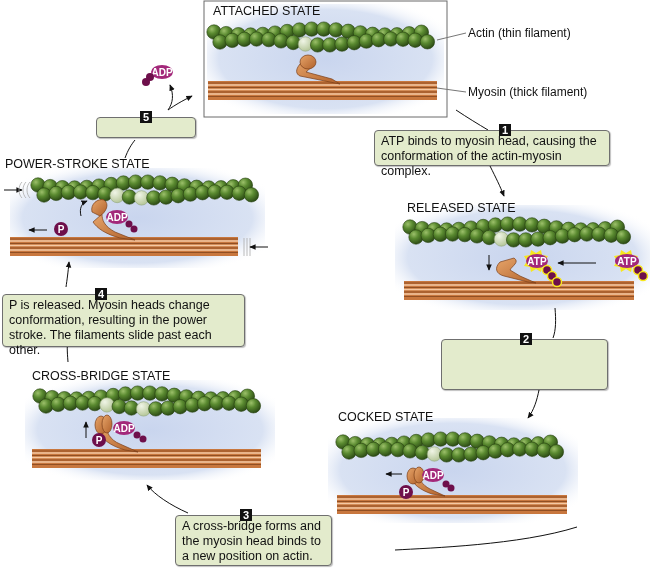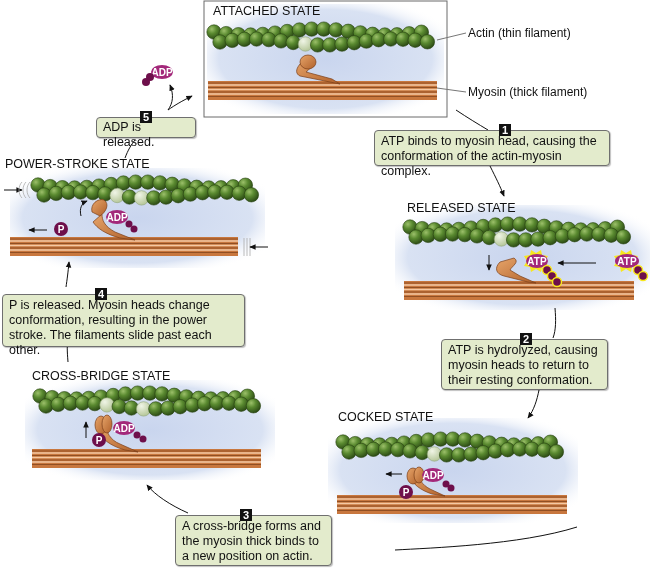--- a/index.html
+++ b/index.html
@@ -421,26 +421,24 @@
     <path d="M168,110 C175,105 182,101 192,96" marker-end="url(#arrow)"></path>
   </g>
 </svg>
 
 <div class="box" style="left:374px;top:130px;width:236px;height:36px;">
   <span class="num" style="left:124px;">1</span>
   <span>ATP binds to myosin head, causing the conformation of the actin-myosin complex.</span>
 </div>
 <div class="box" style="left:441px;top:339px;width:167px;height:51px;">
   <span class="num" style="left:78px;">2</span>
-  <span>ATP is hydrolyzed, causing myosin heads to return to their resting conformation.</span>
 </div>
 <div class="box" style="left:175px;top:515px;width:157px;height:51px;">
   <span class="num" style="left:64px;">3</span>
-  <span>A cross-bridge forms and the myosin thick binds to a new position on actin.</span>
+  <span>A cross-bridge forms and the myosin head binds to a new position on actin.</span>
 </div>
 <div class="box" style="left:2px;top:294px;width:243px;height:53px;">
   <span class="num" style="left:92px;">4</span>
   <span>P is released. Myosin heads change conformation, resulting in the power stroke. The filaments slide past each other.</span>
 </div>
 <div class="box" style="left:96px;top:117px;width:100px;height:21px;padding-top:2px;">
   <span class="num" style="left:43px;">5</span>
-  <span>ADP is released.</span>
 </div>
 
 </body></html>

